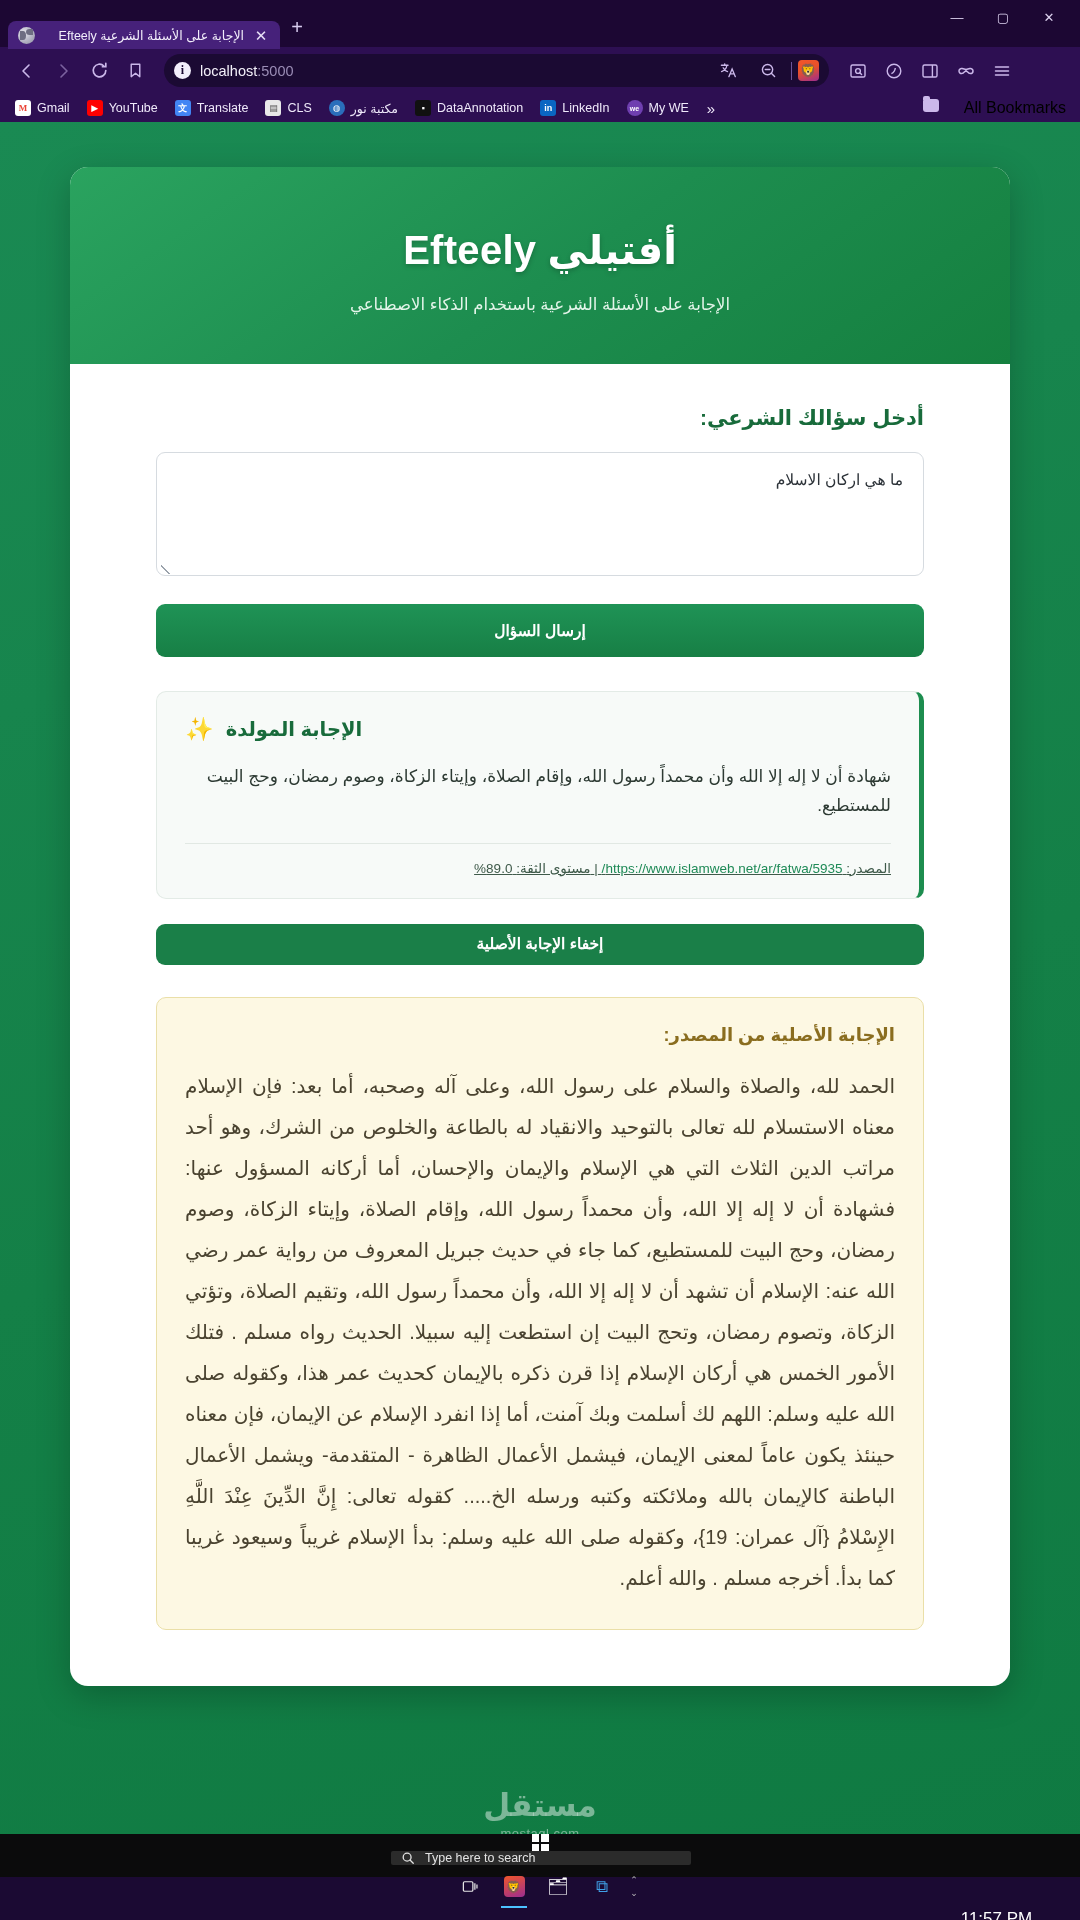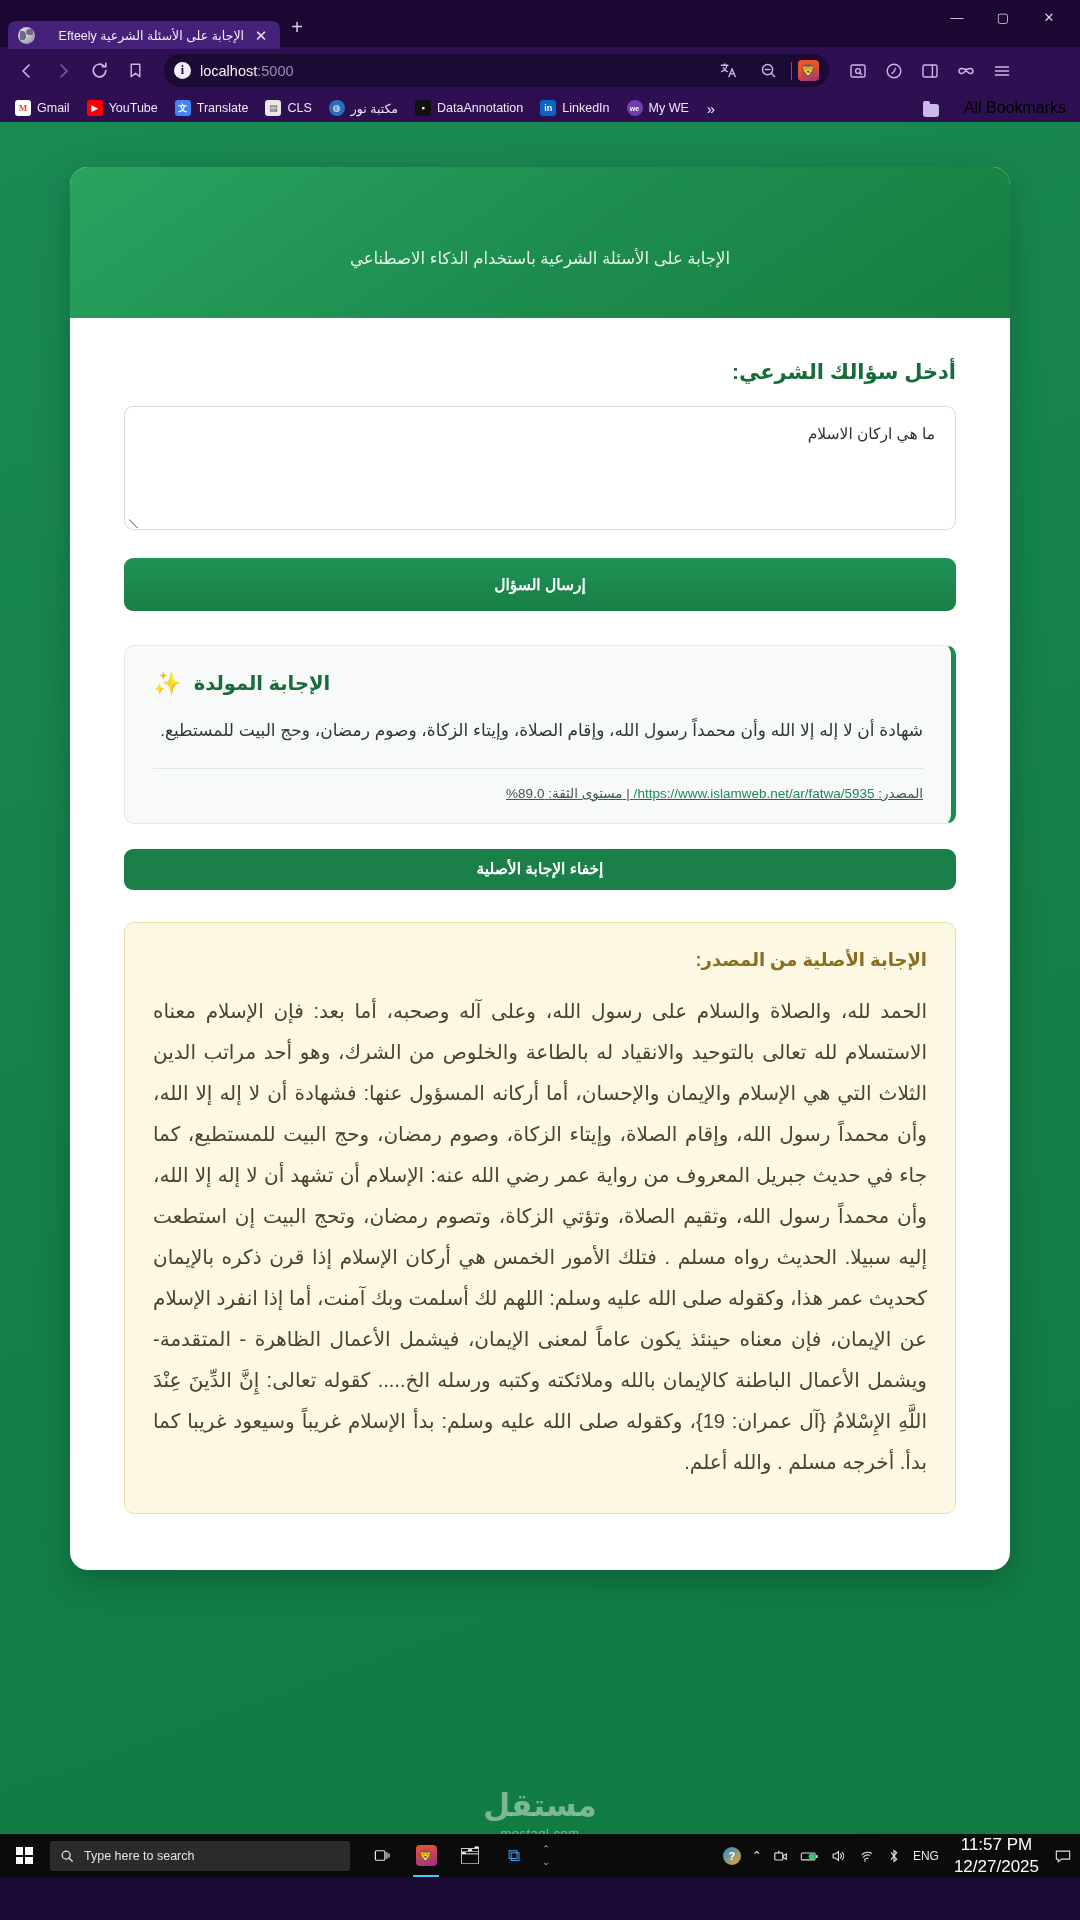--- a/index.html
+++ b/index.html
@@ -75,21 +75,21 @@
 
   .bookmarks {
     height: 28px; display: flex; align-items: center; gap: 3px; padding: 0 8px;
     direction: ltr; background: #2d0f52;
   }
   .bm { display: flex; align-items: center; gap: 6px; padding: 3px 7px; border-radius: 5px;
         color: #efe9fa; font-size: 12.5px; white-space: nowrap; cursor: pointer; }
   .bm-ico { width: 16px; height: 16px; border-radius: 3px; flex: 0 0 auto;
             display:flex; align-items:center; justify-content:center; font-size:9px; color:#fff; font-weight:bold;}
   .bm-chev { color:#efe9fa; font-size:15px; padding:0 8px; cursor:pointer; }
-  .bm-right { margin-left: auto; display: flex; align-items: flex-end; gap: 25px; padding-right: 6px; }
+  .bm-right { margin-left: auto; display: flex; align-items: flex-start; gap: 25px; padding-right: 6px; }
   .folder-ico { width:16px; height:13px; background:#cbb8ea; border-radius:2px 3px 3px 3px; position:relative; }
   .folder-ico::before { content:""; position:absolute; top:-3px; left:0; width:7px; height:4px;
                         background:#cbb8ea; border-radius:2px 2px 0 0; }
 
   
   .viewport {
     position: absolute; top: 122px; left: 0; width: 1080px; height: 1755px;
     background: #1d8a4f;
     background: linear-gradient(160deg,#1a8a53 0%,#148047 55%,#0f7a42 100%);
     overflow: hidden;
@@ -101,21 +101,21 @@
   .card-header {
     background: linear-gradient(145deg,#2aa35f 0%,#1d8d4f 52%,#15803f 100%);
     padding: 60px 30px 50px; text-align: center;
   }
   .card-header h1 {
     color: #ffffff; font-size: 40px; font-weight: bold; letter-spacing: .3px;
     text-shadow: 0 2px 5px rgba(0,0,0,.22);
   }
   .card-header p { color: #e4f5ea; font-size: 16.5px; margin-top: 22px; }
 
-  .card-body { padding: 42px 54px 56px; }
+  .card-body { padding: 42px 86px 56px; }
 
   .field-label { font-size: 21px; font-weight: bold; color: #186b3b; text-align: right; }
 
   .qbox {
     margin-top: 22px; width: 100%; height: 124px; border: 1px solid #d6dbe0;
     border-radius: 9px; background: #fff; padding: 18px 20px;
     font-size: 15.5px; color: #2c3238; text-align: right; position: relative;
     font-family: "Liberation Sans", sans-serif; resize: none; overflow: hidden;
   }
   .qbox-wrap { position: relative; }
@@ -167,21 +167,21 @@
   .watermark {
     position: absolute; bottom: 36px; left: 0; right: 0; text-align: center;
     color: rgba(255,255,255,.45); pointer-events: none;
   }
   .wm-top { font-size: 31px; font-weight: bold; letter-spacing: 1px; }
   .wm-bottom { font-size: 13px; letter-spacing: .5px; margin-top: 2px; }
 
   
   .taskbar {
     position: absolute; left: 0; bottom: 0; width: 1080px; height: 43px;
-    background: #0b0b0c; display: flex; align-items: center; direction: ltr; color: #fff;
+    background: #0b0b0c; display: flex; align-items: center; direction: ltr; color: #fff; flex-direction: column;
   }
   .tb-start { width: 48px; height: 43px; display:flex; align-items:center; justify-content:center; cursor:pointer; }
   .win-logo { width:17px; height:17px; display:grid; grid-template-columns:1fr 1fr; grid-template-rows:1fr 1fr; gap:2px; }
   .win-logo i { background:#fff; display:block; }
   .tb-search {
     width: 300px; height: 30px; background: #2b2b2b; border-radius: 2px; display: flex;
     align-items: center; gap: 10px; padding: 0 10px; margin-left: 2px; cursor: text;
   }
   .tb-search span { font-size: 12.5px; color: #e3e3e3; }
   .tb-apps { display: flex; align-items: center; gap: 4px; margin-left: 12px; }
@@ -327,20 +327,21 @@
     <div class="bm-right">
       <span class="folder-ico"></span>
       <span>All Bookmarks</span>
     </div>
   </div>
 
   <div class="viewport">
     <div class="card">
 
       <div class="card-header">
+        <h1>أفتيلي Efteely</h1>
         <p>الإجابة على الأسئلة الشرعية باستخدام الذكاء الاصطناعي</p>
       </div>
 
       <div class="card-body">
         <div class="field-label">أدخل سؤالك الشرعي:</div>
 
         <div class="qbox-wrap">
           <textarea class="qbox" dir="rtl" placeholder="اكتب سؤالك هنا..." style="">ما هي اركان الاسلام</textarea>
           <span class="resize-grip"></span>
         </div>

